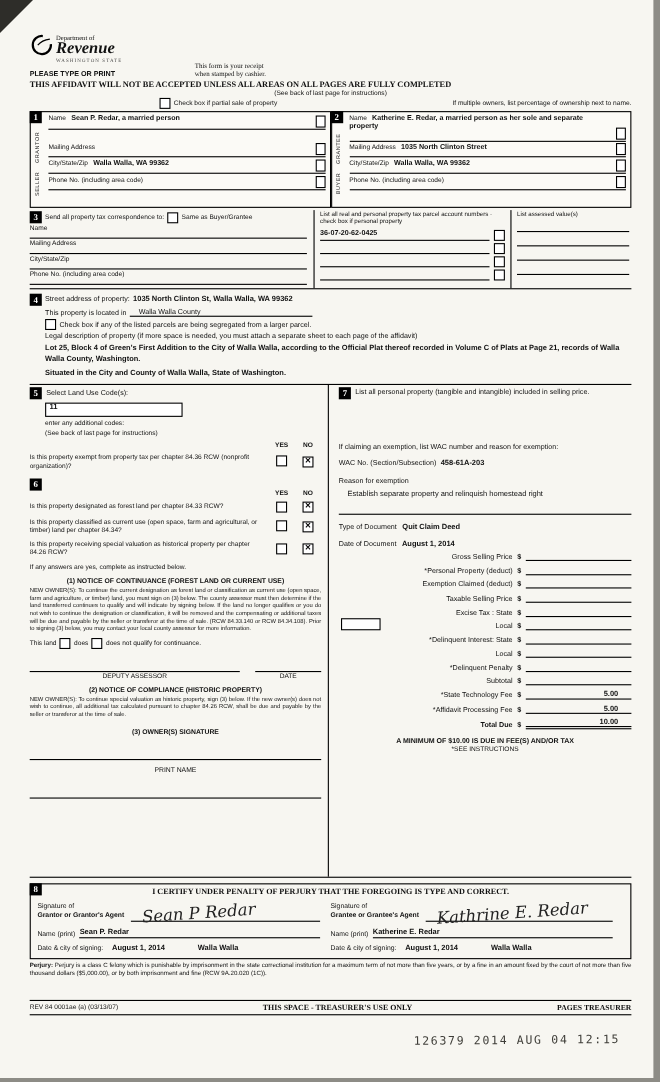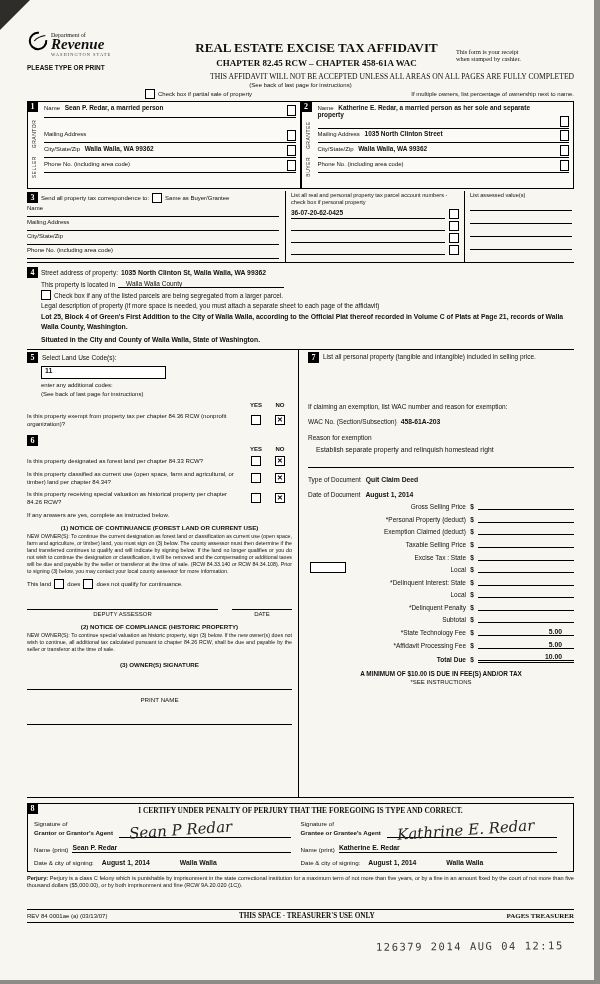--- a/index.html
+++ b/index.html
@@ -4,33 +4,33 @@
 <style>
   html,body{margin:0;padding:0}
   body{width:600px;height:984px;background:#8d8c86;font-family:"Liberation Sans",sans-serif;color:#111;position:relative;overflow:hidden}
   .paper{position:absolute;left:0;top:0;width:594px;height:980px;background:#f7f6f1;padding:30px 20px 0 27px;box-sizing:border-box;overflow:hidden}
   .corner{position:absolute;top:0;left:0;width:0;height:0;border-top:30px solid #2e2d29;border-right:30px solid transparent;z-index:6}
   .b{font-weight:bold}
   .cb{display:inline-block;width:8px;height:8px;border:1px solid #000;background:#fff;font-size:7px;line-height:8px;text-align:center;vertical-align:-1px;font-weight:bold;color:#000;flex:none}
   .num{display:inline-block;min-width:11px;height:11px;background:#000;color:#fff;font-size:8px;font-weight:bold;text-align:center;line-height:11px;font-family:"Liberation Serif",serif;flex:none}
   .uline{border-bottom:1px solid #000}
   
-  .hdr{display:flex;align-items:center}
+  .hdr{display:flex;align-items:flex-end}
   .logo-col{width:150px;font-family:"Liberation Serif",serif}
   .logo-top{display:flex;align-items:center}
   .swoosh{width:22px;height:22px;margin-right:2px}
   .dept-small{font-size:6px}
   .dept-name{font-size:15px;font-weight:bold;font-style:italic;line-height:13px}
   .dept-sub{font-size:4.5px;letter-spacing:1px;color:#444;margin-left:24px}
   .please-type{font-size:6.5px;font-weight:bold;margin-top:7px;font-family:"Liberation Sans",sans-serif}
   .title-col{flex:1;text-align:center}
   .title{font-family:"Liberation Serif",serif;font-size:13px;font-weight:bold;margin-top:6px}
   .subtitle{font-family:"Liberation Serif",serif;font-size:9px;font-weight:bold;margin-top:2px}
   .receipt-col{width:118px;font-size:6.3px;text-align:left;font-family:"Liberation Serif",serif;margin-top:8px}
-  .warning{text-align:right;font-family:"Liberation Serif",serif;font-weight:normal;font-size:7.6px;margin-top:1px}
+  .warning{text-align:left;font-family:"Liberation Serif",serif;font-weight:bold;font-size:7.6px;margin-top:1px}
   .seeback{text-align:center;font-size:6px;margin-top:1px}
   .partial-row{display:flex;font-size:6px;margin-top:1px;align-items:center}
   .partial-row .left-gap{width:118px}
   .partial-row .spacer{flex:1}
   
   .parties{display:flex;margin-top:2px}
   .party{position:relative;width:50%;border:1.2px solid #000;padding:2px 4px 2px 16px;height:88px;box-sizing:border-box;background:#fbfaf6}
   .party .num{position:absolute;left:-1px;top:-1px}
   .side-label{position:absolute;left:-30px;top:44px;width:72px;text-align:center;font-size:5px;letter-spacing:.5px;transform:rotate(-90deg);color:#222}
   .side-label span{margin:0 3px}
@@ -133,24 +133,20 @@
           <path d="M8 12 q4 -5 12 -6" fill="none" stroke="#000" stroke-width="1.2"></path>
         </svg>
         <div>
           <div class="dept-small">Department of</div>
           <div class="dept-name">Revenue</div>
         </div>
       </div>
       <div class="dept-sub">WASHINGTON STATE</div>
       <div class="please-type">PLEASE TYPE OR PRINT</div>
     </div>
-    <div class="title-col">
-      <div class="title">REAL ESTATE EXCISE TAX AFFIDAVIT</div>
-      <div class="subtitle">CHAPTER 82.45 RCW – CHAPTER 458-61A WAC</div>
-    </div>
     <div class="receipt-col">
       <div>This form is your receipt</div>
       <div>when stamped by cashier.</div>
     </div>
   </div>
 
   <div class="warning">THIS AFFIDAVIT WILL NOT BE ACCEPTED UNLESS ALL AREAS ON ALL PAGES ARE FULLY COMPLETED</div>
   <div class="seeback">(See back of last page for instructions)</div>
   <div class="partial-row">
     <span class="left-gap"></span>

